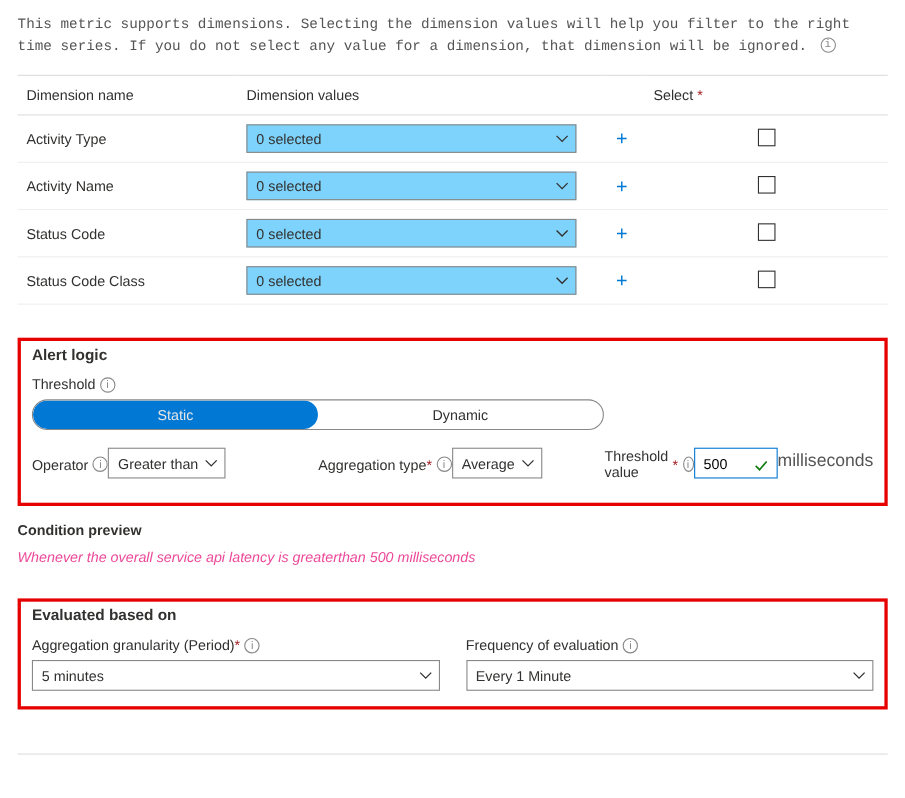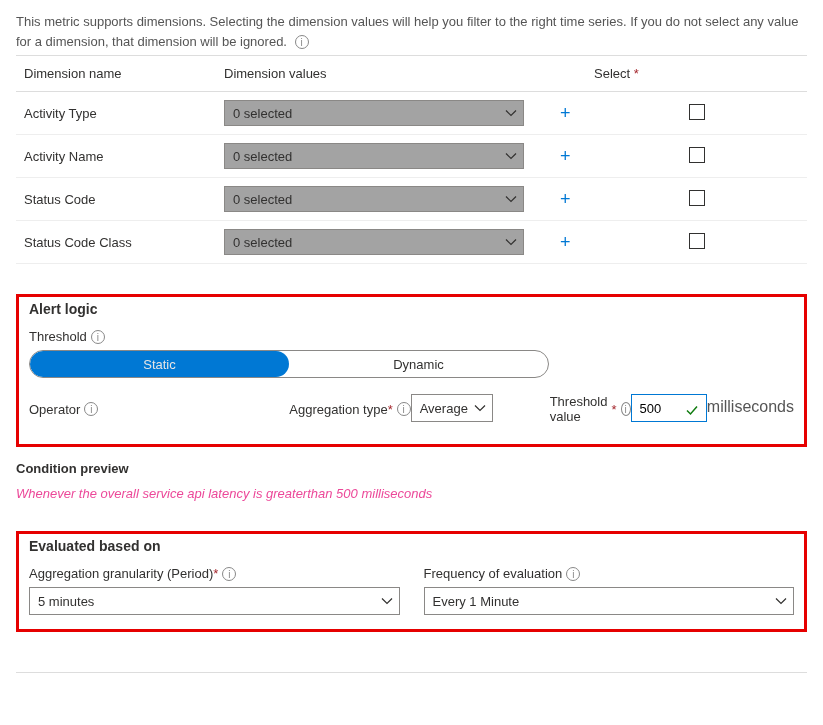--- a/index.html
+++ b/index.html
@@ -1,27 +1,27 @@
 <!DOCTYPE html>
 <html><head>
 <meta charset="utf-8">
 <style>
 * { box-sizing: border-box; margin: 0; padding: 0; }
 body { font-family: "Segoe UI", Tahoma, sans-serif; font-size: 13px; color: #323130; background: #fff; padding: 12px 16px 20px; width: 823px; }
-.intro { color: #555; line-height: 1.5; margin-bottom: 4px; }
+.intro { color: #555; line-height: 1.5; margin-bottom: 17px; font-family: Liberation Mono, monospace; }
 .info-icon { display: inline-block; width: 14px; height: 14px; border: 1px solid #888; border-radius: 50%; text-align: center; font-size: 10px; line-height: 13px; color: #888; margin-left: 4px; vertical-align: middle; cursor: default; }
 .req { color: #a4262c; }
 .dim-table { width: 100%; border-collapse: collapse; }
 .dim-table th { text-align: left; font-weight: 400; padding: 10px 8px; border-bottom: 1px solid #ddd; border-top: 1px solid #ddd; }
 .dim-table td { padding: 8px; border-bottom: 1px solid #eee; }
 .th-name { width: 200px; }
 .th-values { width: 330px; }
 .th-plus { width: 40px; }
 .th-select { text-align: center; margin-left: 40px; }
-.selectbox { position: relative; width: 300px; height: 26px; border: 1px solid #8a8886; background: #a3a3a3; padding: 0 24px 0 8px; display: flex; align-items: center; cursor: pointer; }
+.selectbox { position: relative; width: 300px; height: 26px; border: 1px solid #8a8886; background: #7dd3fc; padding: 0 24px 0 8px; display: flex; align-items: center; cursor: pointer; }
 .selectbox .chev { position: absolute; right: 6px; top: 50%; transform: translateY(-50%); }
 .chev svg { width: 12px; height: 12px; display: block; }
 .plus-btn { color: #0078d4; font-size: 18px; background: none; border: none; cursor: pointer; padding: 0 6px; }
 .chk { width: 16px; height: 16px; border: 1px solid #323130; display: inline-block; cursor: pointer; }
 .center { text-align: center; }
 .section { margin-top: 30px; }
 .section.hl { border: 3px solid #e60000; padding: 4px 10px 14px; }
 .sec-title { font-weight: 600; font-size: 14px; margin-bottom: 12px; }
 .row-label { font-size: 13px; margin-bottom: 6px; display: flex; align-items: center; }
 .toggle { display: flex; width: 520px; height: 28px; border: 1px solid #8a8886; border-radius: 14px; overflow: hidden; margin-bottom: 16px; }
@@ -133,20 +133,28 @@
   <div class="toggle">
     <div class="toggle-opt active">Static</div>
     <div class="toggle-opt">Dynamic</div>
   </div>
   <div class="logic-row">
     <div class="logic-col">
       <div class="row-label">
         <span>Operator</span>
         <span class="info-icon">i</span>
       </div>
+      <div class="fullselect">
+        <span>Greater than</span>
+        <span class="chev">
+            <svg viewBox="0 0 12 12">
+              <path d="M1 3.5 L6 8.5 L11 3.5" stroke="#323130" stroke-width="1.2" fill="none"></path>
+            </svg>
+          </span>
+      </div>
     </div>
     <div class="logic-col">
       <div class="row-label">
         <span>Aggregation type</span> 
           <span class="req">*</span>
         <span class="info-icon">i</span>
       </div>
       <div class="fullselect">
         <span>Average</span>
         <span class="chev">

